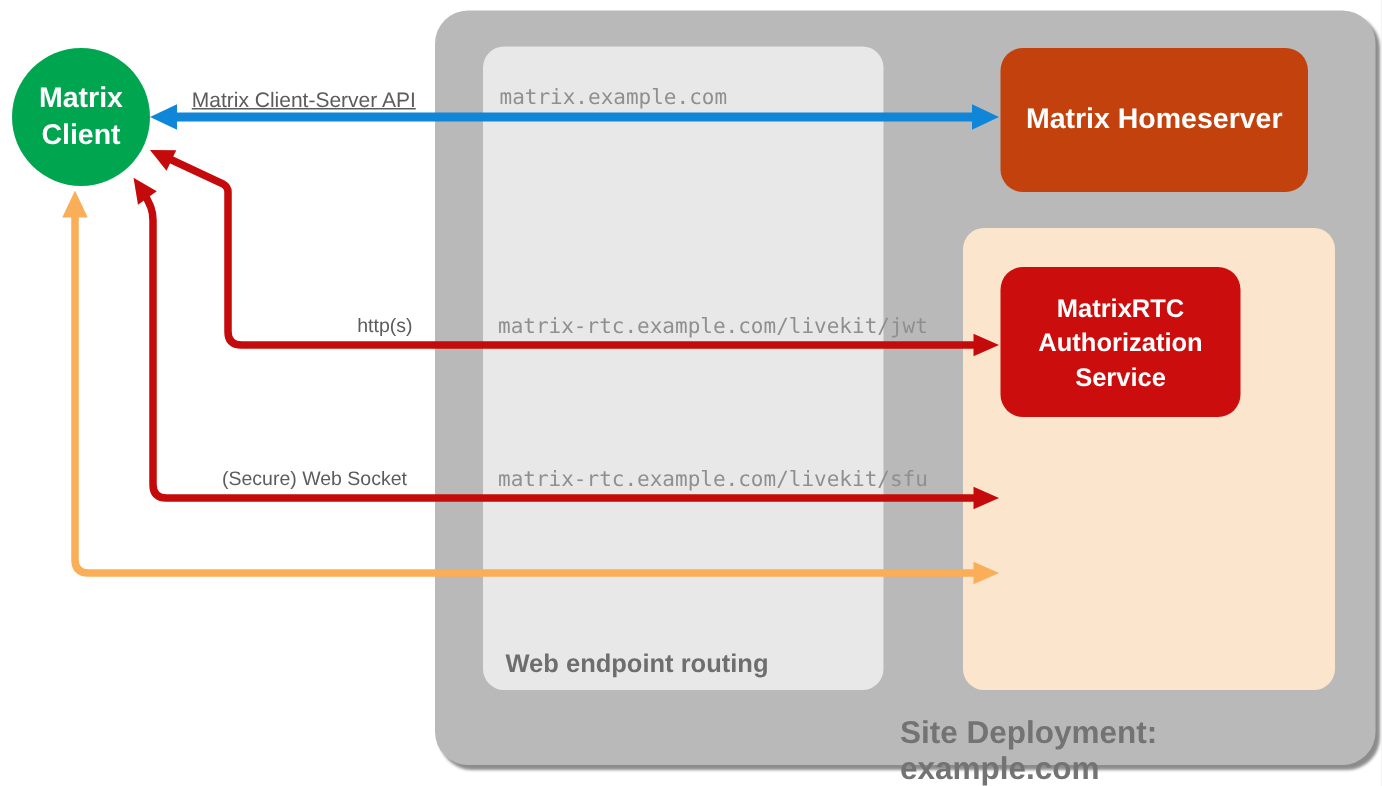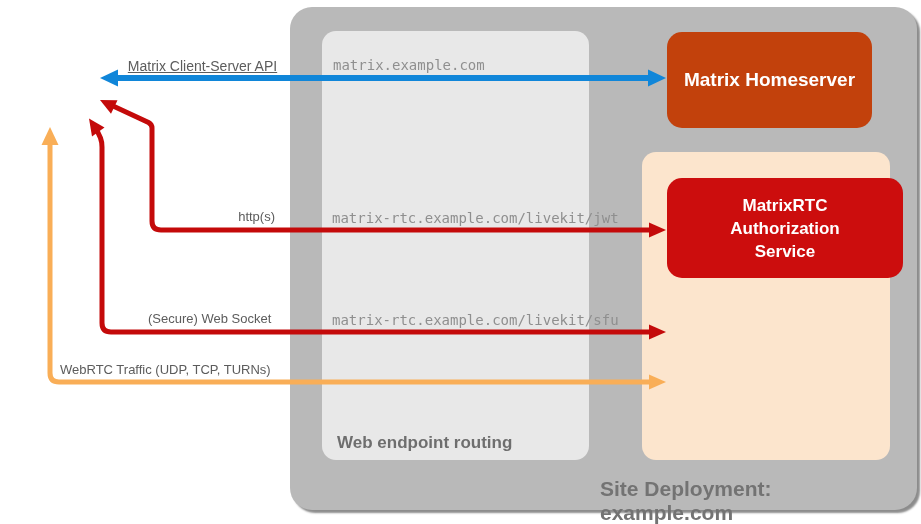--- a/index.html
+++ b/index.html
@@ -24,21 +24,21 @@
     display:flex;align-items:center;justify-content:center;text-align:center;
     color:#ffffff;font-weight:bold;border-radius:15px;
   }
   .client-circle{
     left:8px;top:32px;width:92px;height:92px;border-radius:50%;background:#00a550;
     display:flex;align-items:center;justify-content:center;text-align:center;
     color:#fff;font-weight:bold;font-size:19px;line-height:25px;
   }
   .client-circle .txt{width:70px;}
   .homeserver{left:667px;top:32px;width:205px;height:96px;background:#c2410c;font-size:19px;}
-  .auth{left:667px;top:178px;width:236px;height:100px;background:#cc0d0d;font-size:17px;line-height:23px;}
+  .auth{left:667px;top:178px;width:160px;height:100px;background:#cc0d0d;font-size:17px;line-height:23px;}
   .auth .txt{width:170px;}
   .sfu{left:667px;top:310px;width:198px;height:97px;background:#fba63d;font-size:19px;}
   
   .conn-label{color:#5c5c5c;font-size:13px;}
   .mono-label{color:#8f8f8f;font-family:"DejaVu Sans Mono","Liberation Mono",monospace;font-size:14px;}
   .panel-label{color:#6e6e6e;font-weight:bold;font-size:17px;}
   .site-label{color:#737373;font-weight:bold;font-size:21px;}
   svg.arrows{left:0;top:0;width:921px;height:524px;pointer-events:none;}
 </style>
 </head>
@@ -72,34 +72,36 @@
       <polygon points="666,332 649,324.5 649,339.5" fill="#c40a0a"></polygon>
     </g>
 
     <g>
       <path d="M 50,141 L 50,373 Q 50,382 59,382 L 652,382" fill="none" stroke="#f9ae57" stroke-width="5"></path>
       <polygon points="50,127 41.5,145 58.5,145" fill="#f9ae57"></polygon>
       <polygon points="666,382 649,374.5 649,389.5" fill="#f9ae57"></polygon>
     </g>
   </svg>
 
+  <div class="abs client-circle">
+    <span class="txt">Matrix Client</span>
+  </div>
 
   <div class="abs node homeserver">
     <span>Matrix Homeserver</span>
   </div>
 
   <div class="abs node auth">
     <span class="txt">MatrixRTC Authorization Service</span>
   </div>
 
 
   <div class="abs conn-label" style="left:105px;top:58px;width:195px;text-align:center;font-size:14px;text-decoration:underline;">Matrix Client-Server API</div>
   <div class="abs conn-label" style="left:150px;top:209px;width:125px;text-align:right;">http(s)</div>
   <div class="abs conn-label" style="left:148px;top:311px;width:126px;text-align:left;">(Secure) Web Socket</div>
-  <div class="abs conn-label" style="left:60px;top:362px;width:220px;text-align:left;">WebRTC Traffic (UDP, TCP, TURNs)</div>
 
   <div class="abs mono-label" style="left:333px;top:57px;">matrix.example.com</div>
   <div class="abs mono-label" style="left:332px;top:210px;">matrix-rtc.example.com/livekit/jwt</div>
   <div class="abs mono-label" style="left:332px;top:312px;">matrix-rtc.example.com/livekit/sfu</div>
 
   <div class="abs panel-label" style="left:337px;top:433px;">Web endpoint routing</div>
   <div class="abs site-label" style="left:600px;top:477px;width:305px;">Site Deployment: example.com</div>
 
 </div>
 

